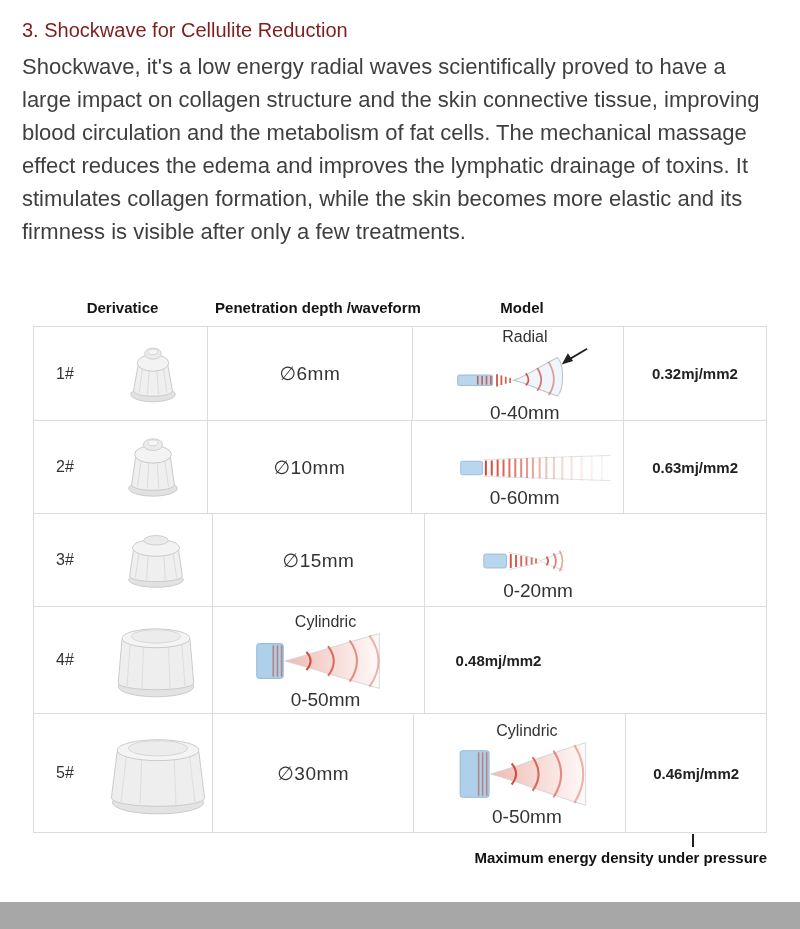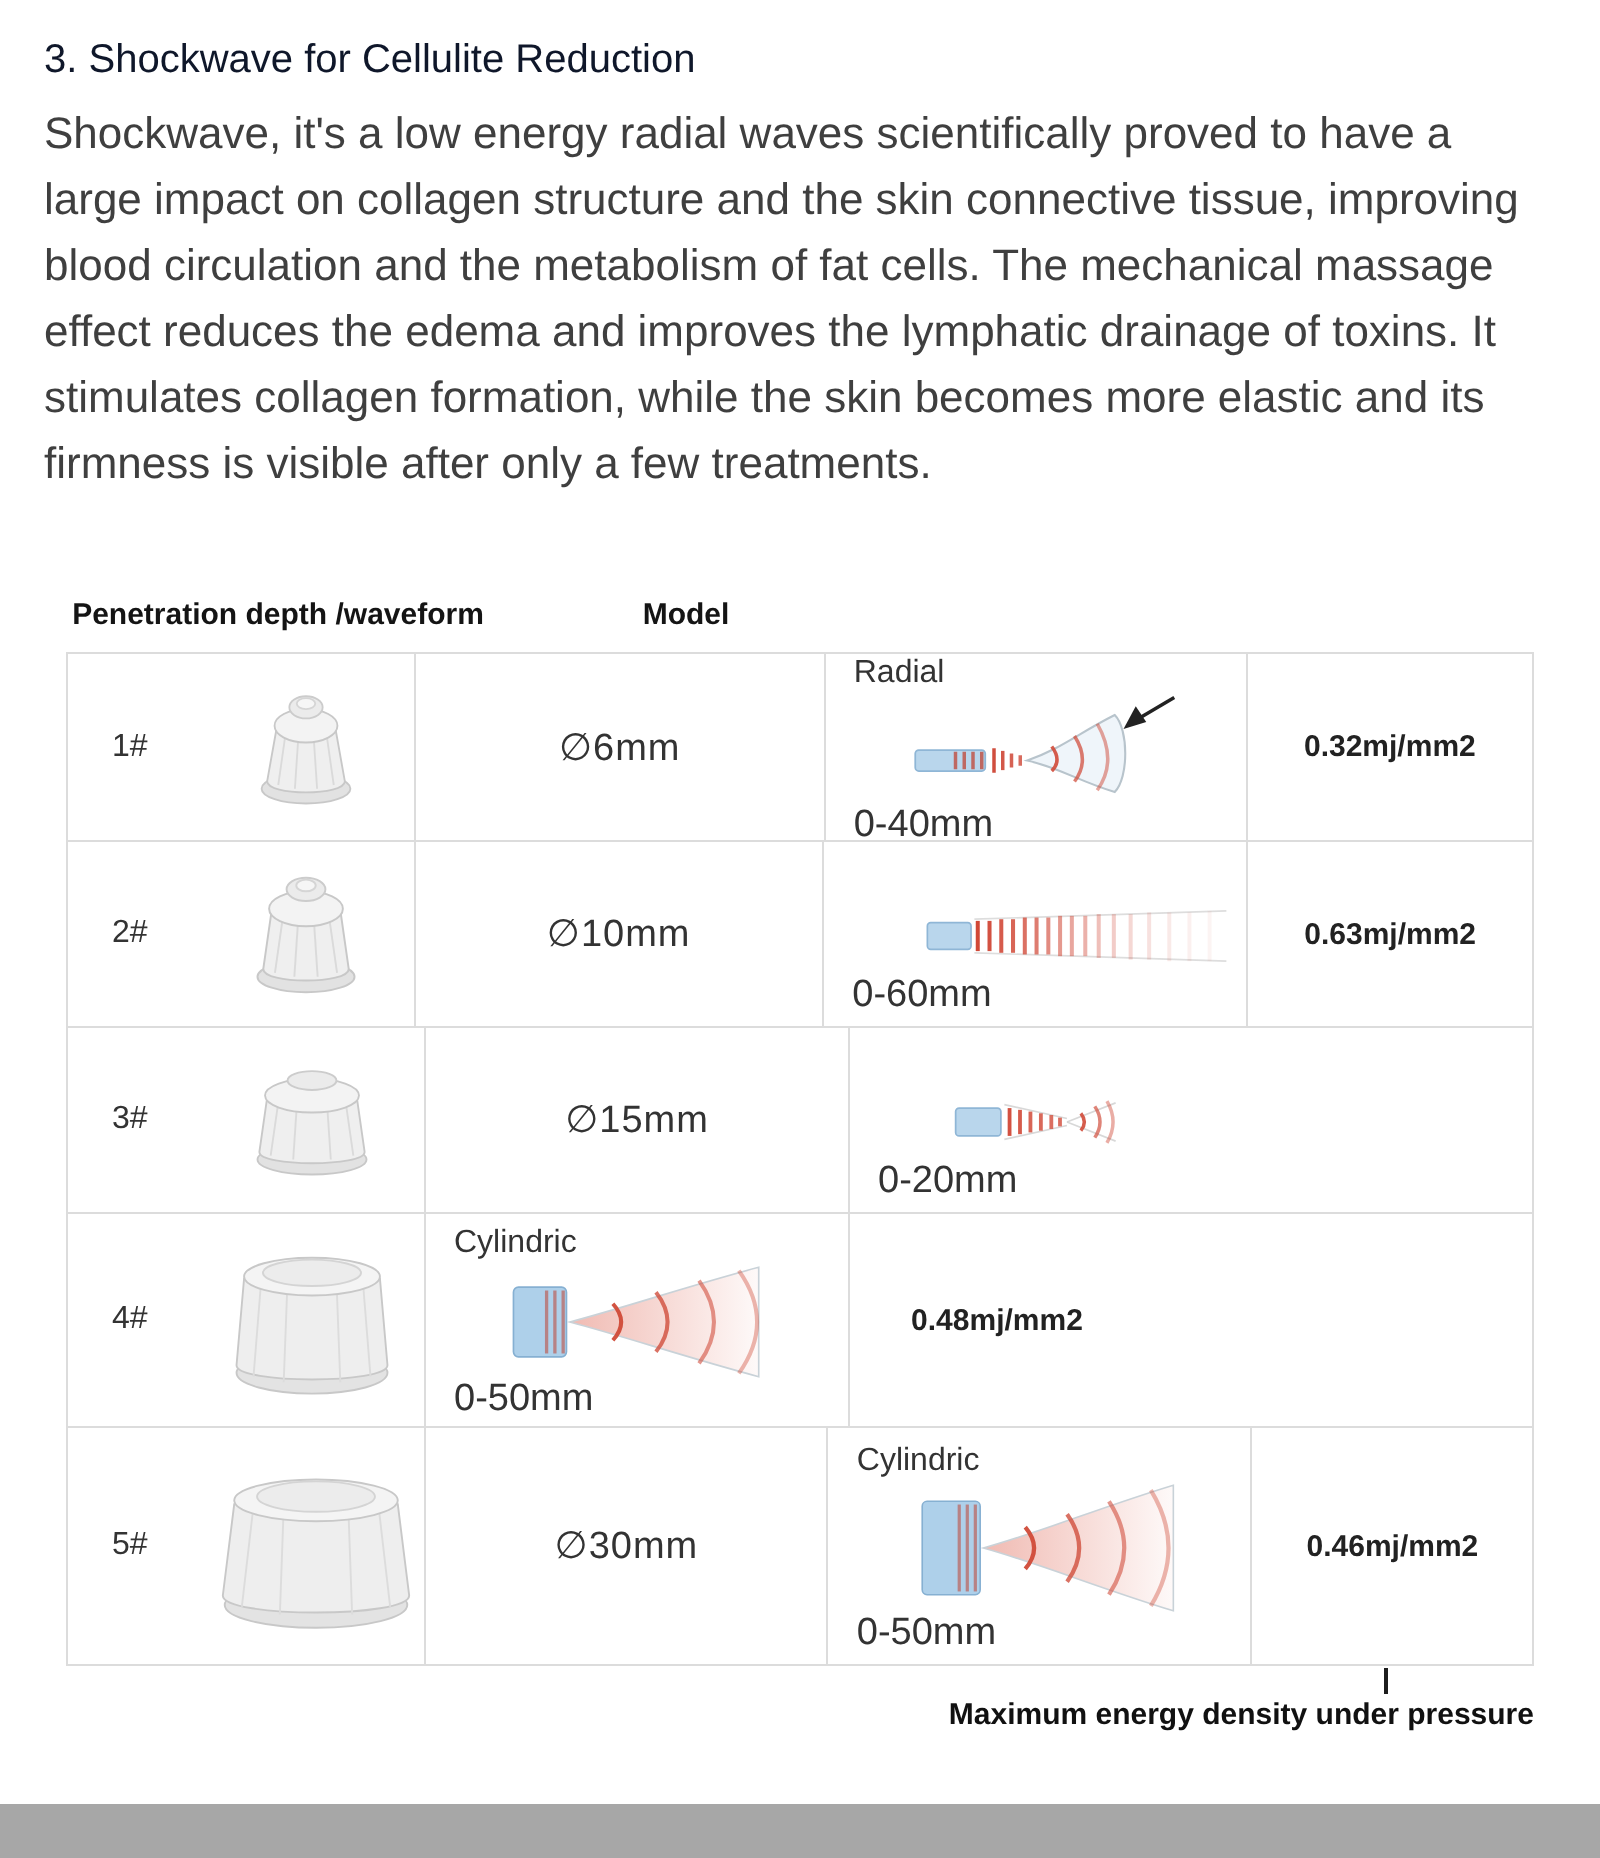--- a/index.html
+++ b/index.html
@@ -1,38 +1,38 @@
 <!DOCTYPE html>
 <html><head>
 <meta charset="utf-8">
 <style>
   * { box-sizing: border-box; }
   html,body { margin:0; padding:0; background:#ffffff; }
   body { font-family:"Liberation Sans", sans-serif; color:#3f3f3f; }
   .page { position:relative; width:800px; height:929px; background:#fff; overflow:hidden; }
 
-  .heading { font-size:20px; font-weight:400; color:#0f172a; margin:16px 24px 0 22px; line-height:28px; }
+  .heading { font-size:20px; font-weight:400; color:#7f1d1d; margin:16px 24px 0 22px; line-height:28px; }
   .para { font-size:22px; color:#3f3f3f; line-height:33px; margin:6px 26px 0 22px; }
 
   .thead { display:flex; width:734px; margin:50px 0 0 33px; font-size:15px; font-weight:bold; color:#141414; }
   .th { text-align:center; line-height:20px; }
   .w1 { width:179px; } .w2 { width:196px; } .w3 { width:212px; } .w4 { width:147px; }
 
   .grid { width:734px; margin:8px 0 0 33px; border:1px solid #dcdcdc; }
   .row { display:flex; border-bottom:1px solid #dcdcdc; }
   .row:last-child { border-bottom:none; }
   .cell { border-right:1px solid #dcdcdc; display:flex; align-items:center; justify-content:center; }
   .cell:last-child { border-right:none; }
   .r1 { height:94px; } .r2 { height:93px; } .r3 { height:93px; } .r4 { height:107px; } .r5 { height:118px; }
 
   .c1 { width:179px; justify-content:flex-start; padding-left:22px; gap:16px; }
   .num { font-size:16px; color:#333; width:28px; flex:0 0 auto; }
   .tip { display:flex; align-items:center; justify-content:center; flex:1; }
   .c2 { width:212px; font-size:19px; color:#333; letter-spacing:0.5px; }
-  .c3 { width:212px; display:flex; flex-direction:column; align-items:flex-start; padding:6px 0 5px 14px; }
+  .c3 { width:212px; display:flex; flex-direction:column; align-items:center; padding:6px 0 5px 14px; }
   .wlabel { font-size:16px; color:#333; height:21px; line-height:21px; }
   .wgfx { flex:1; display:flex; align-items:center; justify-content:flex-start; padding-left:28px; }
   .r2 .wgfx, .r3 .wgfx { padding-left:36px; }
   .wdepth { font-size:19px; color:#333; height:20px; line-height:20px; }
   .c4 { width:147px; font-size:15px; color:#222;font-weight:bold; }
 
   .footnote { position:relative; width:734px; margin-left:33px; }
   .pointer-line { position:absolute; left:659px; top:1px; width:2px; height:13px; background:#1d1d1d; }
   .ftext { padding-top:16px; text-align:right; font-size:15px; font-weight:bold; color:#111; }
 
@@ -40,20 +40,21 @@
 </style>
 </head>
 <body>
 
 <div class="page">
 
   <div class="heading">3. Shockwave for Cellulite Reduction</div>
   <div class="para">Shockwave, it's a low energy radial waves scientifically proved to have a large impact on collagen structure and the skin connective tissue, improving blood circulation and the metabolism of fat cells. The mechanical massage effect reduces the edema and improves the lymphatic drainage of toxins. It stimulates collagen formation, while the skin becomes more elastic and its firmness is visible after only a few treatments.</div>
 
   <div class="thead">
+    <div class="th w1">Derivatice</div>
     <div class="th w3">Penetration depth /waveform</div>
     <div class="th w2">Model</div>
     <div class="th w4"></div>
   </div>
 
   <div class="grid">
 
     <div class="row r1">
       <div class="cell c1">
         <span class="num">1#</span>

